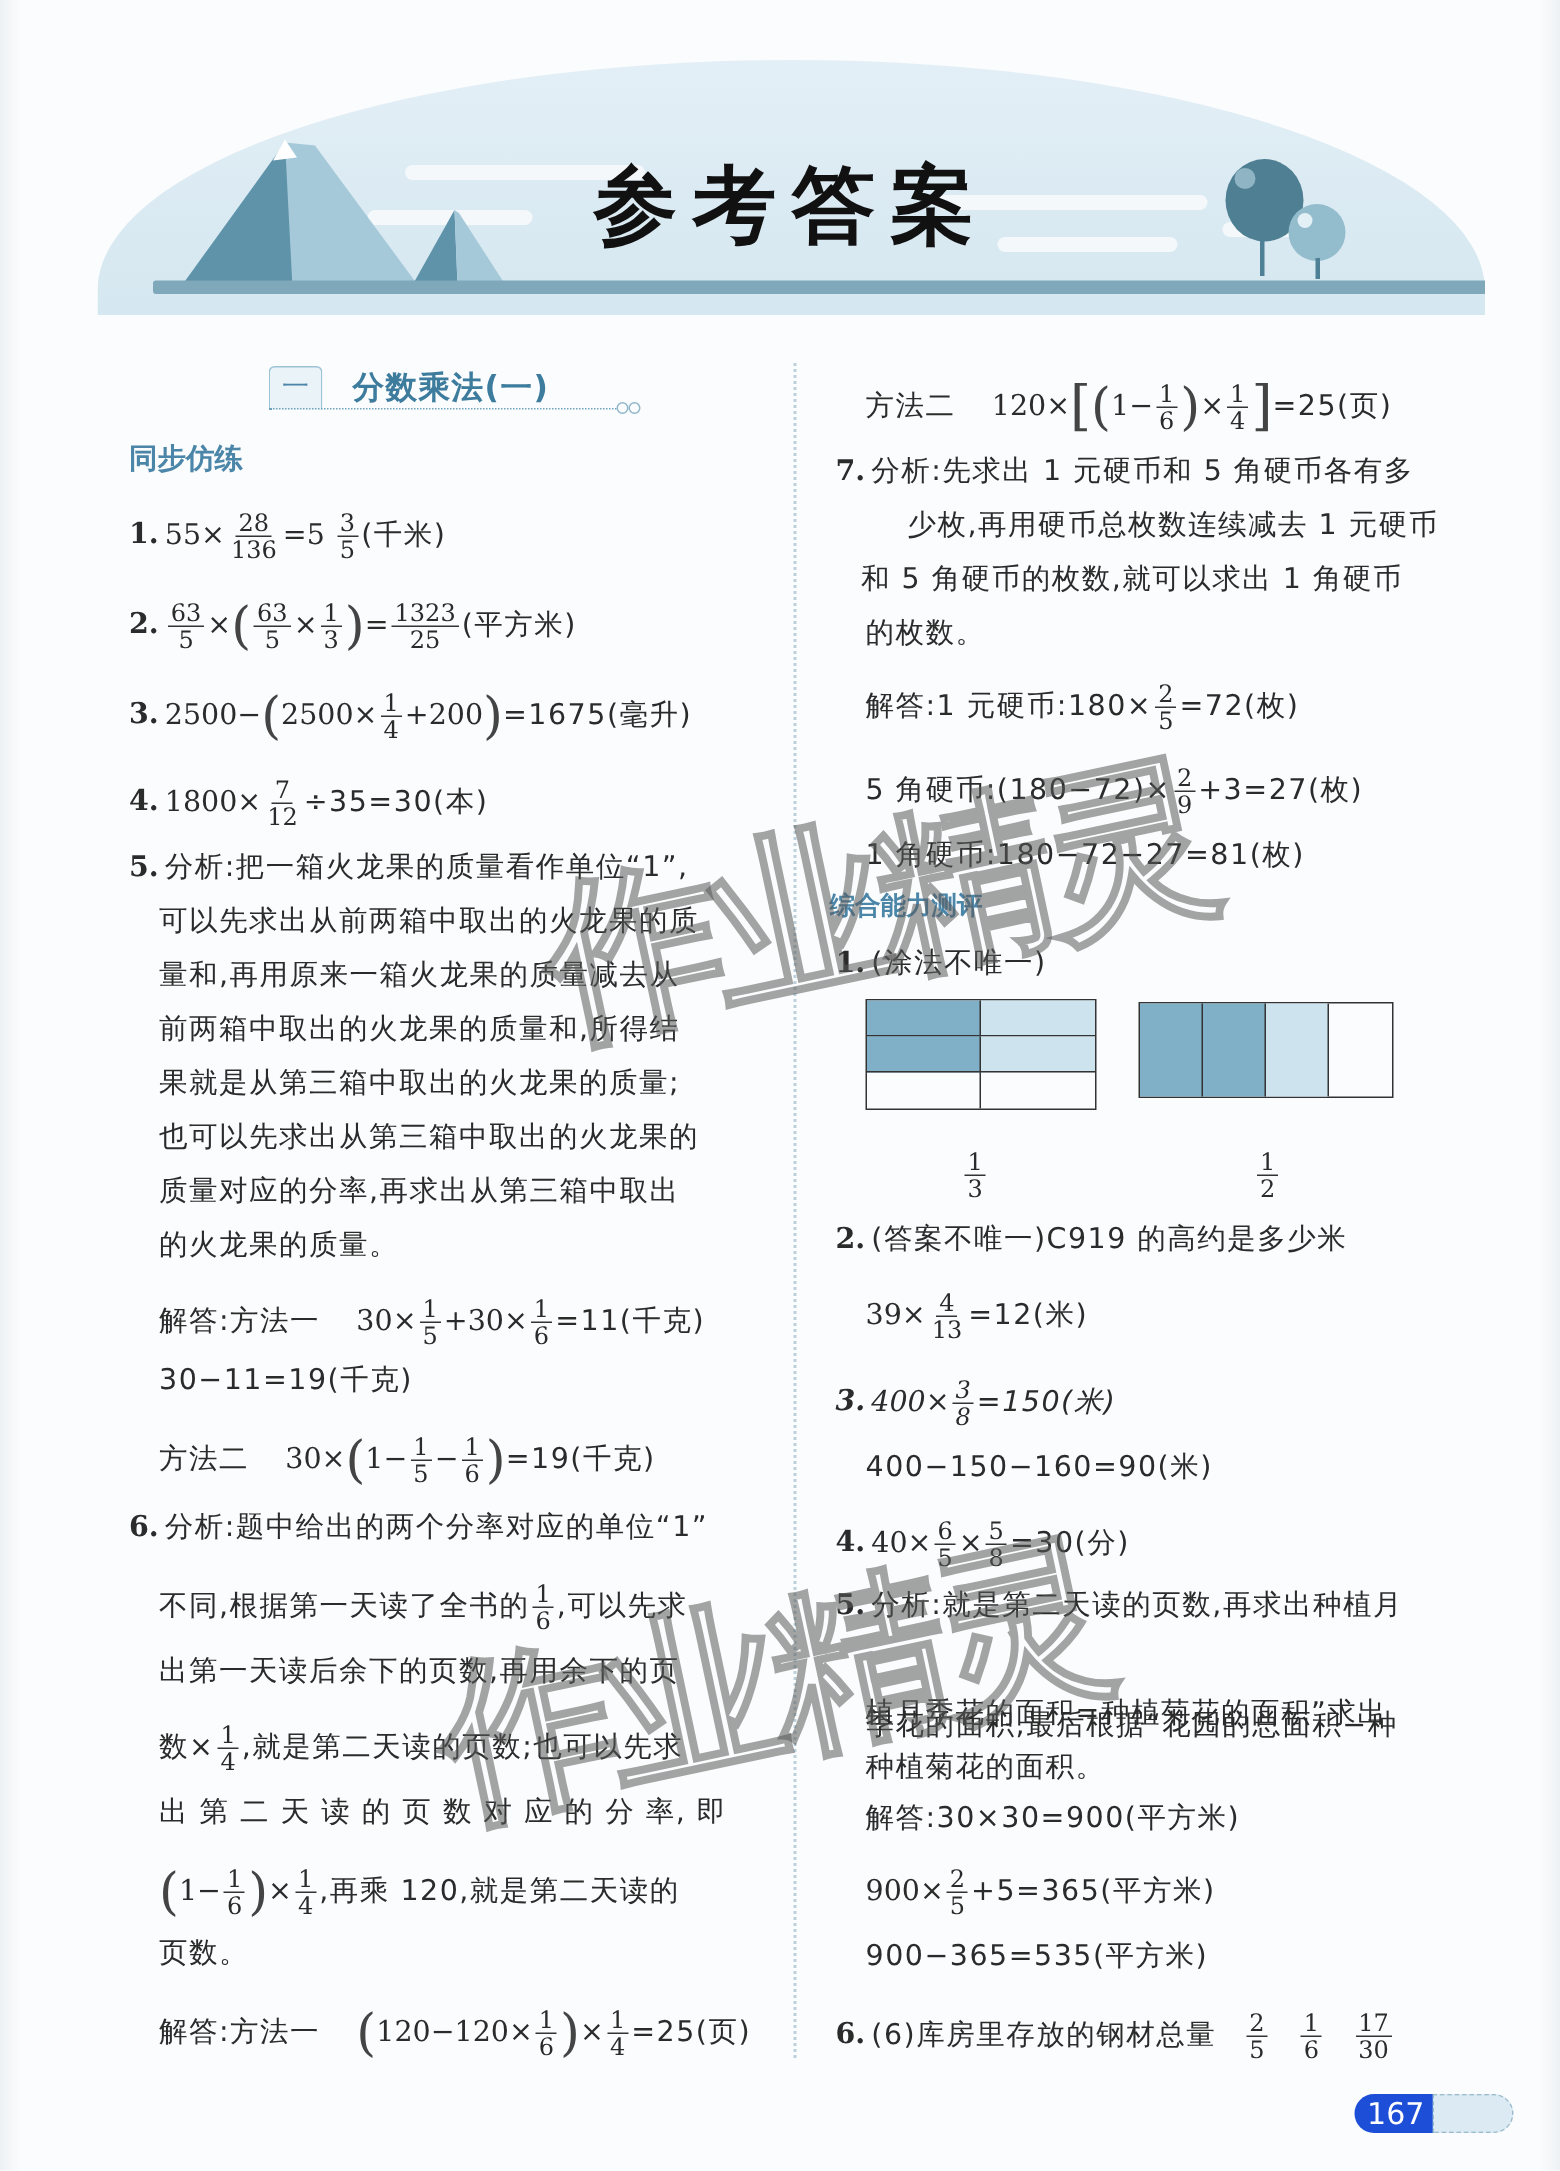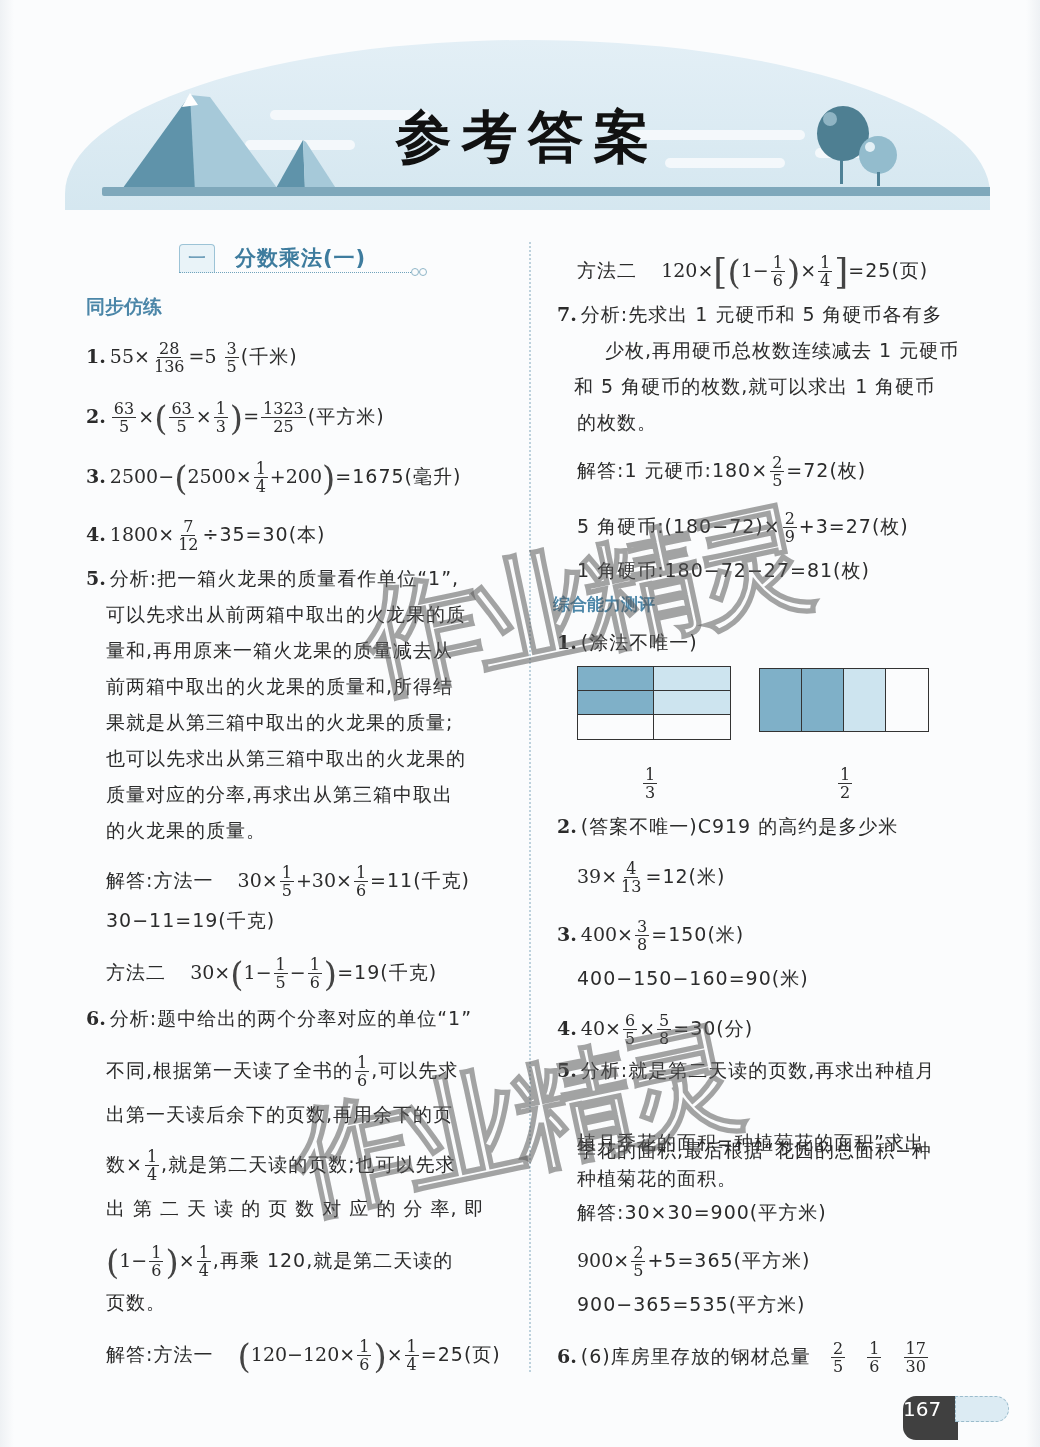--- a/index.html
+++ b/index.html
@@ -61,23 +61,23 @@
   .cell { position:absolute; box-sizing:border-box; }
   .shade-dark { background:#7fb0c8; }
   .shade-light { background:#cde4ef; }
 
   
   .wm { position:absolute; font-family:"DejaVu Sans", sans-serif; font-weight:bold; font-size:120px;
     color:transparent; -webkit-text-stroke:1.5px rgba(90,90,90,.55); transform:rotate(-12deg);
     letter-spacing:-8px; pointer-events:none; }
 
   
-  .pagenum { position:absolute; left:903px; top:1396px; width:55px; height:44px; background:#404040;
+  .pagenum { position:absolute; left:903px; top:1396px; width:55px; height:26px; background:#1d4ed8;
     color:#fff; border-radius:13px 0 0 13px; font-family:"DejaVu Sans", sans-serif; font-size:20px;
-    line-height:26px; }
+    line-height:26px; text-align:center; }
   .pagetail { position:absolute; left:955px; top:1396px; width:52px; height:24px; background:#dcebf3;
     border:1px dashed #9bbccc; border-radius:0 13px 13px 0; }
 </style>
 </head>
 <body>
 
 <div class="page-edge"></div>
 
 <div class="banner">
   <div class="dome"></div>
@@ -271,21 +271,21 @@
         <span class="n">1</span>
         <span class="d">2</span>
       </span></div>
 
   <div class="line" style="left:4px;top:574px;"><span class="num">2.</span><span class="cn">(答案不唯一)C919 的高约是多少米</span></div>
   <div class="line" style="left:24px;top:620px;"><span>39×</span><span class="frac">
         <span class="n">4</span>
         <span class="d">13</span>
       </span><span class="cn">=12(米)</span></div>
 
-  <div class="line" style="left:4px;top:678px;"><span class="num">3.</span><span>400×</span><span class="frac">
+  <div class="line" style="left:4px;top:678px;font-style:italic;"><span class="num">3.</span><span>400×</span><span class="frac">
         <span class="n">3</span>
         <span class="d">8</span>
       </span><span class="cn">=150(米)</span></div>
   <div class="line cn" style="left:24px;top:726px;">400−150−160=90(米)</div>
 
   <div class="line" style="left:4px;top:772px;"><span class="num">4.</span><span>40×</span><span class="frac">
         <span class="n">6</span>
         <span class="d">5</span>
       </span><span>×</span><span class="frac">
         <span class="n">5</span>

